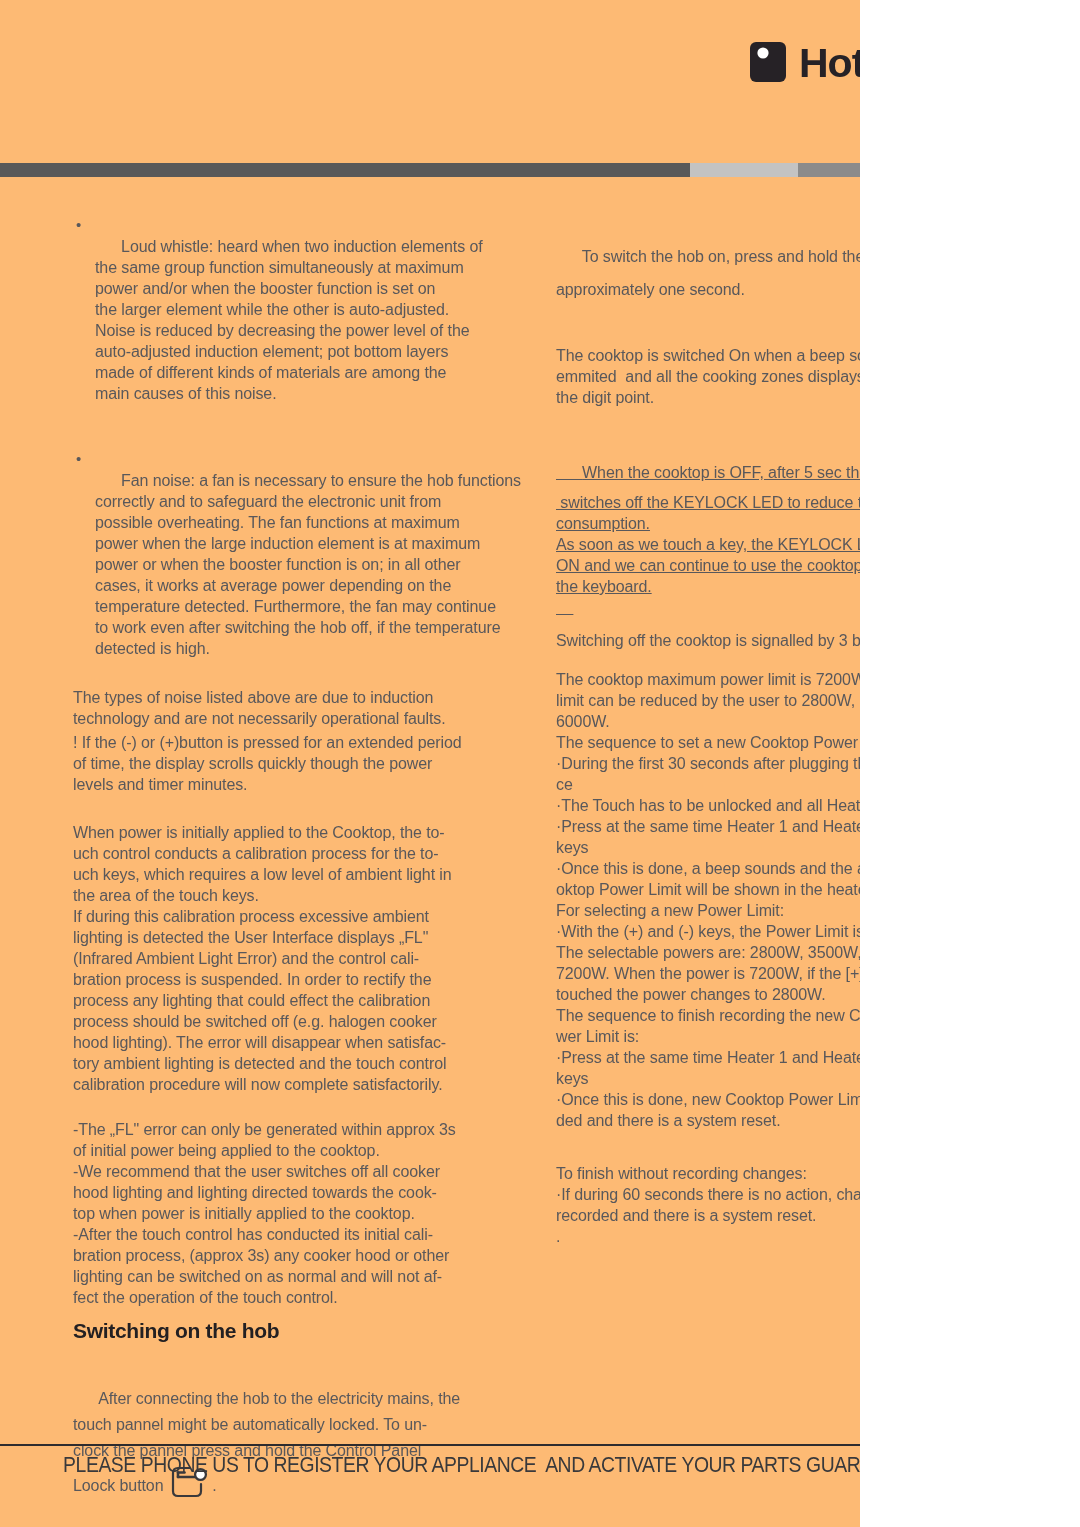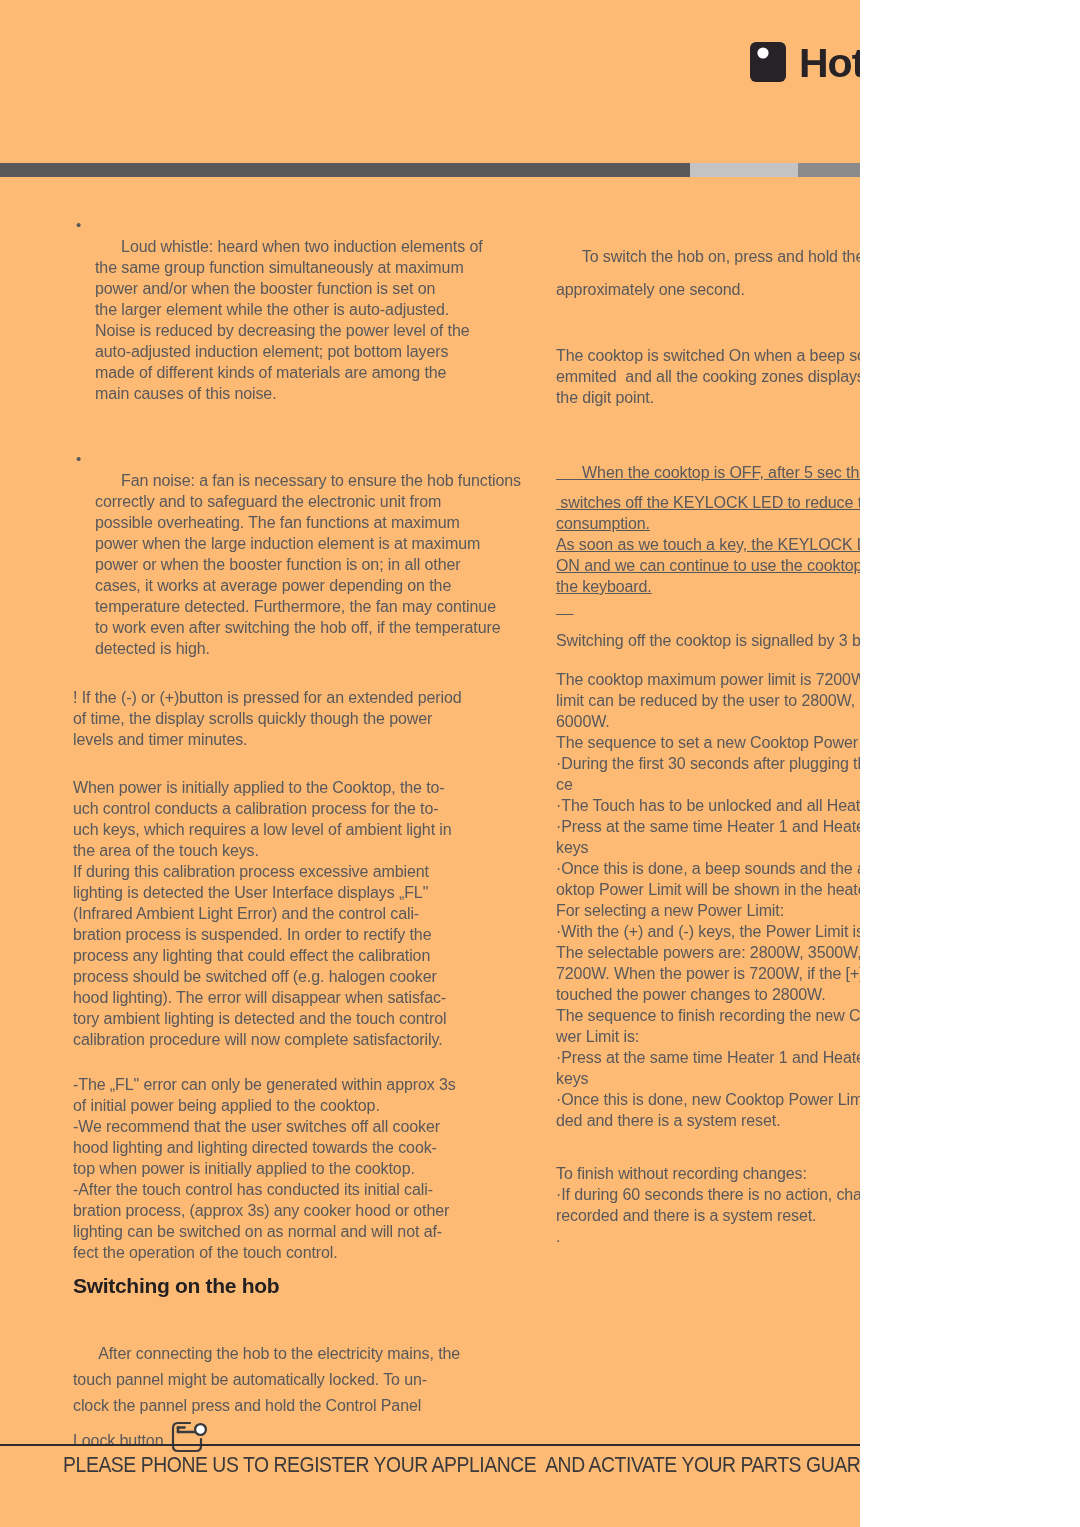--- a/index.html
+++ b/index.html
@@ -89,20 +89,22 @@
 correctly and to safeguard the electronic unit from
 possible overheating. The fan functions at maximum
 power when the large induction element is at maximum
 power or when the booster function is on; in all other
 cases, it works at average power depending on the
 temperature detected. Furthermore, the fan may continue
 to work even after switching the hob off, if the temperature
 detected is high.</span>
     </div>
 
+    <div class="para mb3">The types of noise listed above are due to induction
+technology and are not necessarily operational faults.</div>
 
     <div class="para mb27">! If the (-) or (+)button is pressed for an extended period
 of time, the display scrolls quickly though the power
 levels and timer minutes.</div>
 
 
     <div class="para mb24">When power is initially applied to the Cooktop, the to-
 uch control conducts a calibration process for the to-
 uch keys, which requires a low level of ambient light in
 the area of the touch keys.

